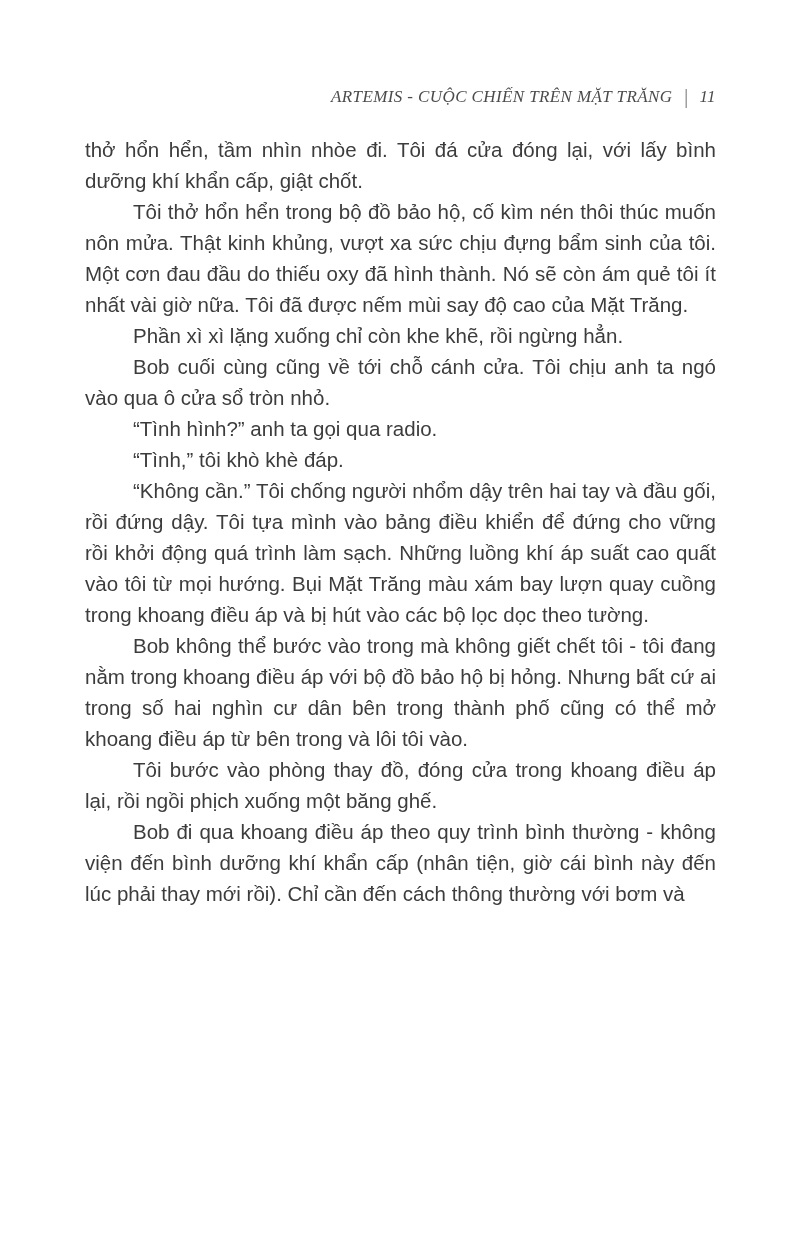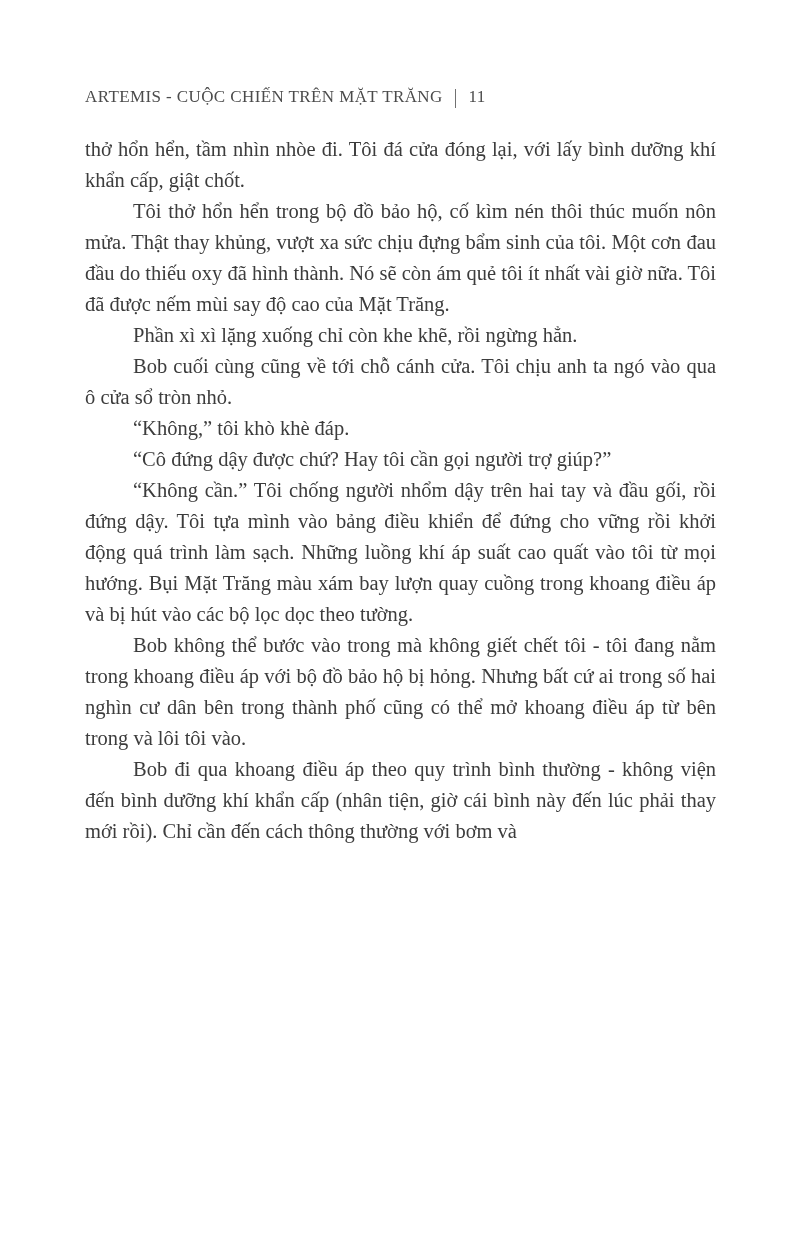--- a/index.html
+++ b/index.html
@@ -12,43 +12,44 @@
     width: 801px;
     height: 1245px;
     background: #ffffff;
     overflow: hidden;
   }
   .running-header {
     position: absolute;
     top: 86px;
     left: 85px;
     width: 631px;
-    text-align: left;
+    text-align: right;
     font-family: "Liberation Serif", "DejaVu Serif", serif;
     font-size: 17px;
     line-height: 22px;
     color: #4b4b4b;
     letter-spacing: 0.4px;
     white-space: nowrap;
+    font-style: italic;
   }
   .running-header .sep {
     display: inline-block;
     padding: 0 11px;
     color: #5a5a5a;
     transform: scaleY(1.25);
   }
   .running-header .pagenum {
     color: #4b4b4b;
   }
   .content {
     position: absolute;
     top: 134px;
     left: 85px;
     width: 631px;
-    font-family: Liberation Serif, serif;
+    font-family: Liberation Sans, sans-serif;
     font-size: 20.5px;
     line-height: 31px;
     color: #3c3c3c;
     text-align: justify;
     text-justify: inter-word;
   }
   .content p.para {
     margin: 0;
     padding: 0;
   }
@@ -60,23 +61,24 @@
 <body>
 
 <div class="page">
 
   <div class="running-header">
     <span>ARTEMIS - CUỘC CHIẾN TRÊN MẶT TRĂNG</span><span class="sep">|</span><span class="pagenum">11</span>
   </div>
 
   <div class="content">
       <p class="para">thở hổn hển, tầm nhìn nhòe đi. Tôi đá cửa đóng lại, với lấy bình dưỡng khí khẩn cấp, giật chốt.</p>
-      <p class="para indent">Tôi thở hổn hển trong bộ đồ bảo hộ, cố kìm nén thôi thúc muốn nôn mửa. Thật thay khủng, vượt xa sức chịu đựng bẩm sinh của tôi. Một cơn đau đầu do thiếu oxy đã hình thành. Nó sẽ còn ám quẻ tôi ít nhất vài giờ nữa. Tôi đã được nếm mùi say độ cao của Mặt Trăng.</p>
+      <p class="para indent">Tôi thở hổn hển trong bộ đồ bảo hộ, cố kìm nén thôi thúc muốn nôn mửa. Thật kinh khủng, vượt xa sức chịu đựng bẩm sinh của tôi. Một cơn đau đầu do thiếu oxy đã hình thành. Nó sẽ còn ám quẻ tôi ít nhất vài giờ nữa. Tôi đã được nếm mùi say độ cao của Mặt Trăng.</p>
       <p class="para indent">Phần xì xì lặng xuống chỉ còn khe khẽ, rồi ngừng hẳn.</p>
       <p class="para indent">Bob cuối cùng cũng về tới chỗ cánh cửa. Tôi chịu anh ta ngó vào qua ô cửa sổ tròn nhỏ.</p>
-      <p class="para indent">“Không,” tôi khò khè đáp.</p>
-      <p class="para indent">“Cô đứng dậy được chứ? Hay tôi cần gọi người trợ giúp?”</p>
+      <p class="para indent">“Tình hình?” anh ta gọi qua radio.</p>
+      <p class="para indent">“Tình,” tôi khò khè đáp.</p>
       <p class="para indent">“Không cần.” Tôi chống người nhổm dậy trên hai tay và đầu gối, rồi đứng dậy. Tôi tựa mình vào bảng điều khiển để đứng cho vững rồi khởi động quá trình làm sạch. Những luồng khí áp suất cao quất vào tôi từ mọi hướng. Bụi Mặt Trăng màu xám bay lượn quay cuồng trong khoang điều áp và bị hút vào các bộ lọc dọc theo tường.</p>
       <p class="para indent">Bob không thể bước vào trong mà không giết chết tôi - tôi đang nằm trong khoang điều áp với bộ đồ bảo hộ bị hỏng. Nhưng bất cứ ai trong số hai nghìn cư dân bên trong thành phố cũng có thể mở khoang điều áp từ bên trong và lôi tôi vào.</p>
+      <p class="para indent">Tôi bước vào phòng thay đồ, đóng cửa trong khoang điều áp lại, rồi ngồi phịch xuống một băng ghế.</p>
       <p class="para indent">Bob đi qua khoang điều áp theo quy trình bình thường - không viện đến bình dưỡng khí khẩn cấp (nhân tiện, giờ cái bình này đến lúc phải thay mới rồi). Chỉ cần đến cách thông thường với bơm và</p>
     </div>
 
 </div>
 
 </body></html>

